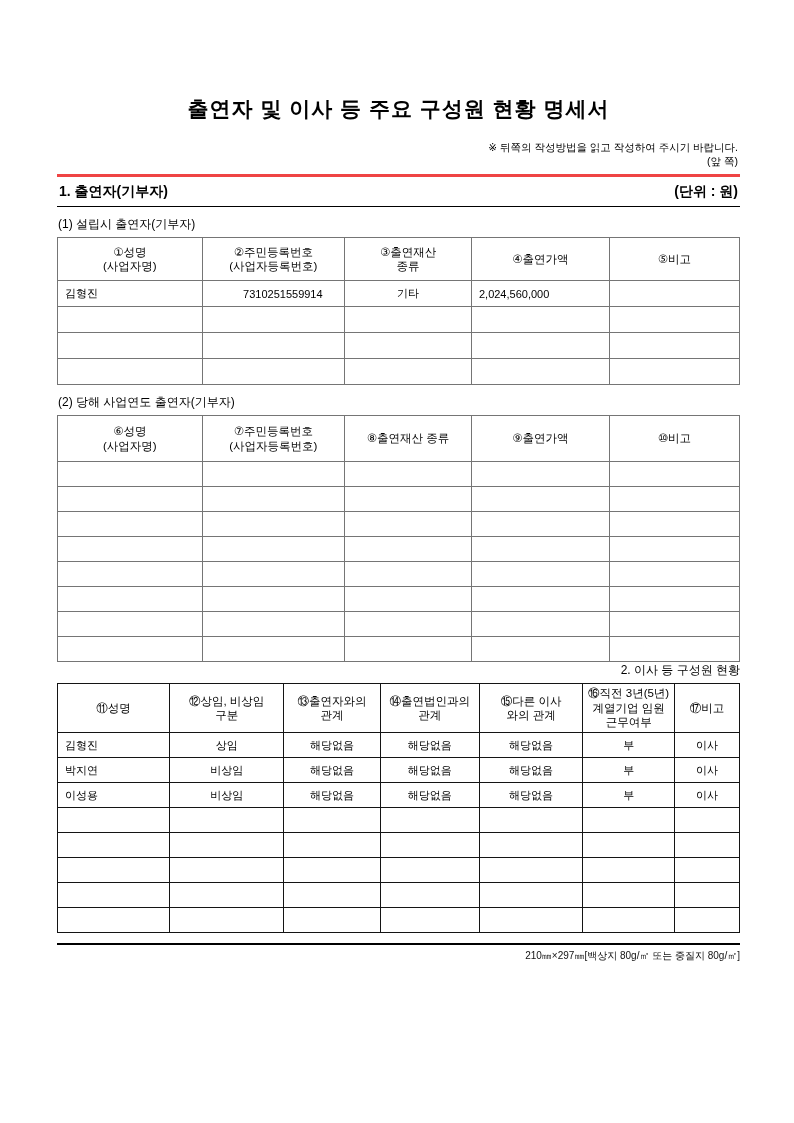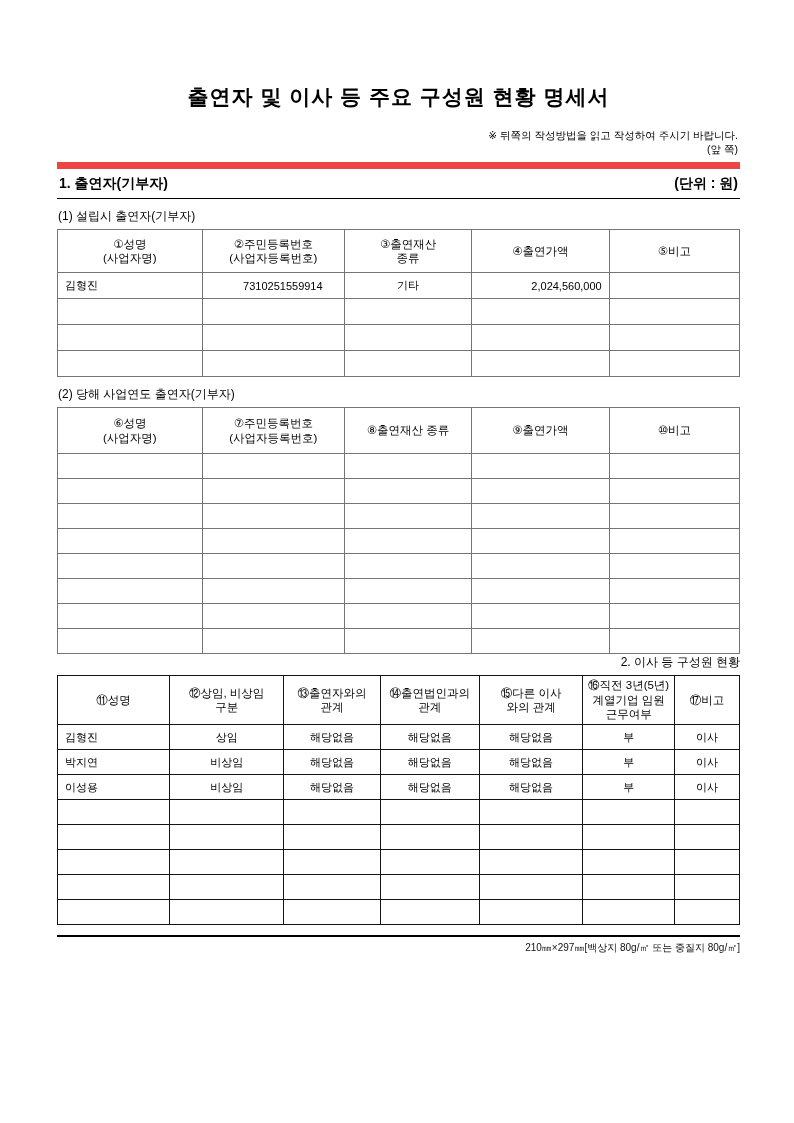--- a/index.html
+++ b/index.html
@@ -3,25 +3,25 @@
 <meta charset="utf-8">
 <style>
   html,body { margin:0; padding:0; background:#ffffff; }
   .page {
     width:794px; height:1123px; box-sizing:border-box;
     padding:56px 54px 0 57px;
     font-family:"Liberation Sans","DejaVu Sans",sans-serif;
     color:#000; background:#fff; position:relative; overflow:hidden;
   }
   .top-note { font-size:10px; letter-spacing:0; }
-  .title { text-align:center; font-size:21px; font-weight:bold; margin:27px 0 0 0; letter-spacing:1px; }
+  .title { text-align:center; font-size:21px; font-weight:bold; margin:39px 0 0 0; letter-spacing:1px; }
   .instr-row { display:flex; justify-content:space-between; align-items:flex-end; font-size:10.5px; margin-top:18px; padding:0 2px;flex-direction:column; }
   .band {
     display:flex; justify-content:space-between; align-items:center;
-    border-top:7px solid #ef4444; border-bottom:1.5px solid #000;
+    border-top:3px solid #ef4444; border-bottom:1.5px solid #000;
     font-weight:bold; font-size:14px; padding:6px 2px 5px 2px; margin-top:5px;
   }
   .caption { font-size:12px; margin-top:9px; padding-left:1px; }
   .section2-title { font-size:12px; padding-left:4px;text-align:right; }
   table.form { width:100%; border-collapse:collapse; table-layout:fixed; margin-top:4px; }
   table.form th, table.form td { border:1px solid #757575; }
   table.form th {
     font-weight:normal; font-size:11.5px; text-align:center; vertical-align:middle;
     white-space:pre-line; line-height:1.25; padding:2px;
   }
@@ -72,21 +72,21 @@
 종류</th>
           <th>④출연가액</th>
           <th>⑤비고</th>
         </tr>
       </thead>
       <tbody>
         <tr>
           <td style="text-align: left;">김형진</td>
           <td style="text-align: center; padding-left: 26px;">7310251559914</td>
           <td style="text-align: center;">기타</td>
-          <td style="text-align: right; margin-top: 44px;">2,024,560,000</td>
+          <td style=" margin-top: 44px;">2,024,560,000</td>
           <td style="text-align: center;"></td>
         </tr>
         <tr>
           <td style="text-align: left;"></td>
           <td style="text-align: center;"></td>
           <td style="text-align: center;"></td>
           <td style="text-align: right;"></td>
           <td style="text-align: center;"></td>
         </tr>
         <tr>

